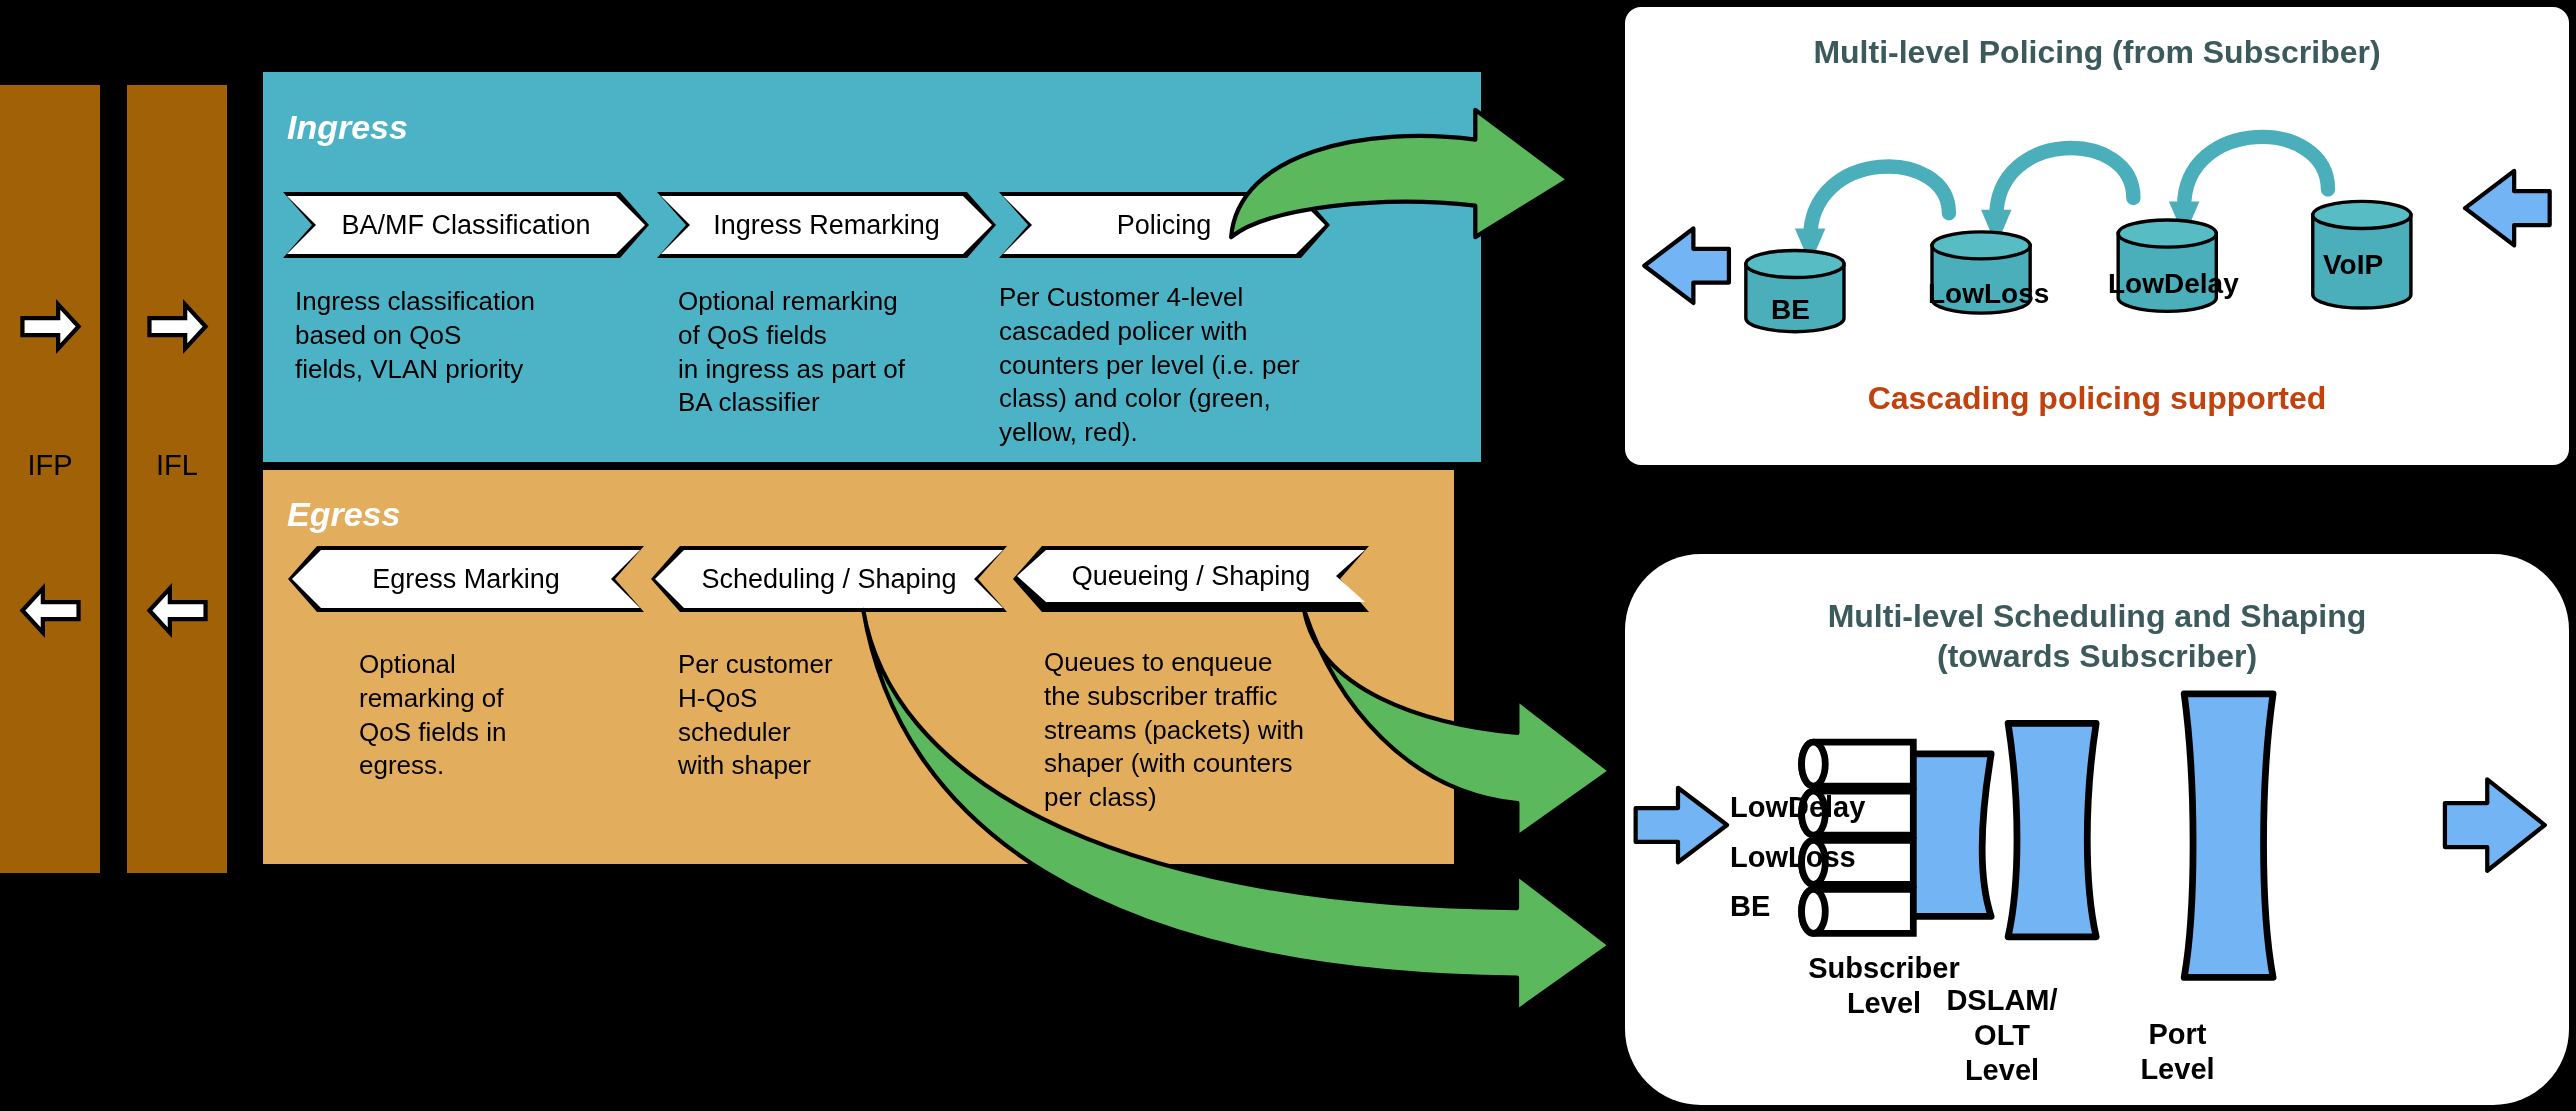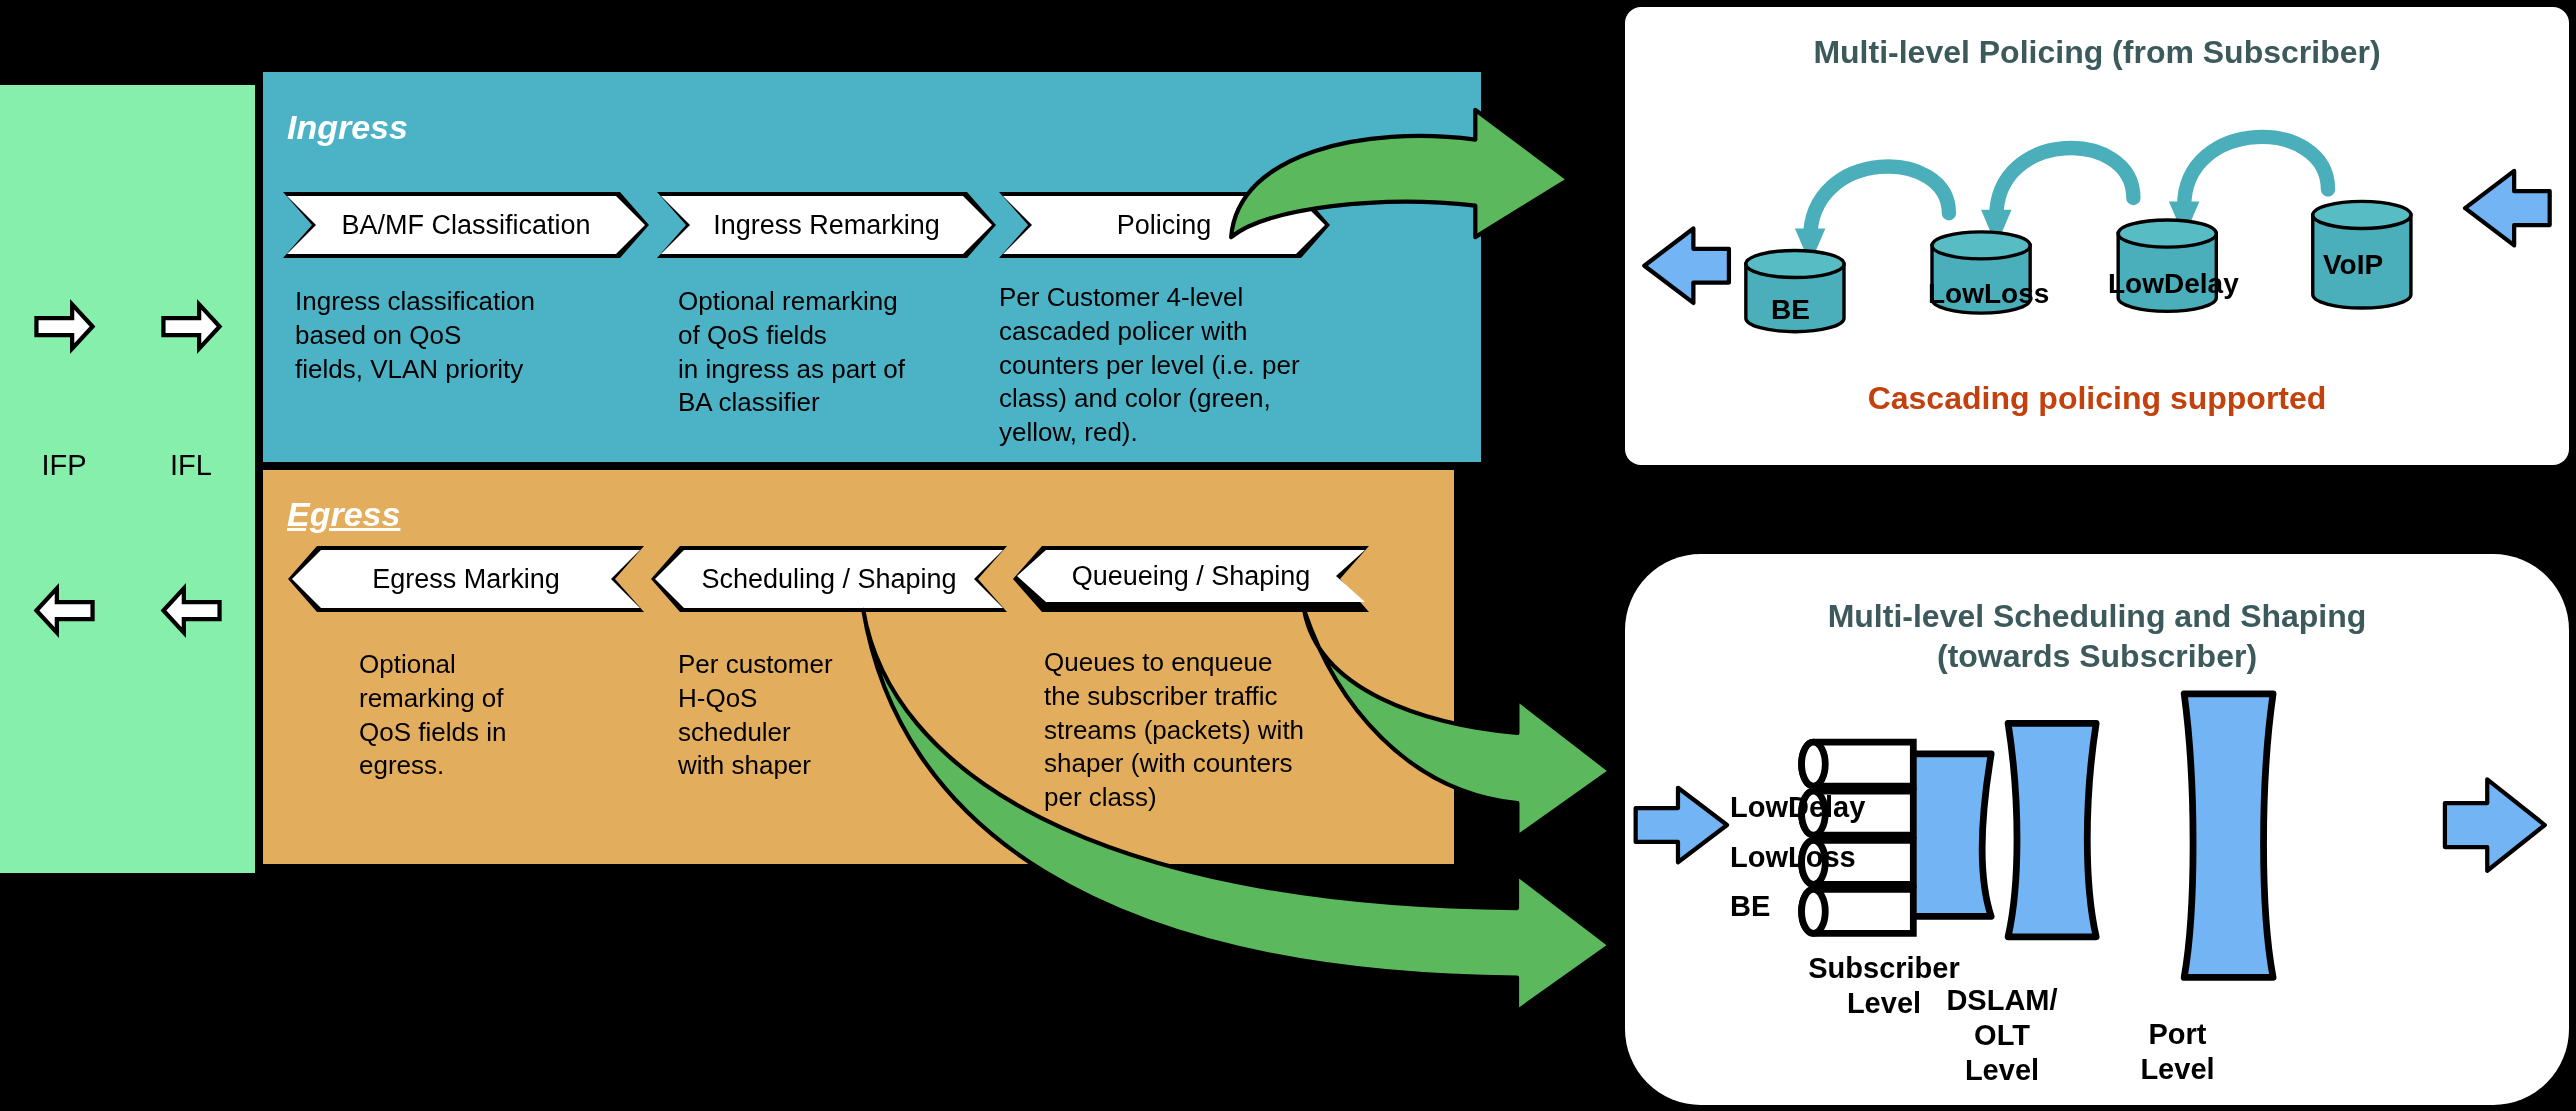--- a/index.html
+++ b/index.html
@@ -2,21 +2,21 @@
 <html style="font-size:13.6px"><head>
 <meta charset="utf-8">
 <style>
   html,body{margin:0;padding:0;background:#000;}
   body{width:2576px;height:1111px;position:relative;overflow:hidden;
        font-family:"Liberation Sans", sans-serif;}
 
   .abs{position:absolute;}
 
   
-  .col{position:absolute;background:#86efac;border:0;padding-left:28px;}
+  .col{position:absolute;background:#a16207;border:0;}
   .col .arrow-wrap{position:absolute;left:0;width:100%;display:flex;justify-content:center;}
   .col .lbl{position:absolute;left:0;width:100%;text-align:center;
             font-size:29px;color:#000;font-family:"Liberation Sans", sans-serif;}
 
   
   .hollow-arrow{width:63px;height:51px;}
   .hollow-arrow svg{display:block;}
 
   
   .panel{position:absolute;}
@@ -112,21 +112,21 @@
 of QoS fields
 in ingress as part of
 BA classifier</div>
 <div class="blurb" style="left:999px;top:281px;width:398px;">Per Customer 4-level
 cascaded policer with
 counters per level (i.e. per
 class) and color (green,
 yellow, red).</div>
 
 <div class="panel" style="left:263px;top:470px;width:1191px;height:394px;background:#e3ad5e;">
-  <div class="panel-title" style="left:24px;top:24.6px;text-decoration:underline;">Egress</div>
+  <div class="panel-title" style="left:24px;top:24.6px;">Egress</div>
 </div>
 
 <div class="chev-outer" style="left:288px;top:546px;width:356px;height:66px;clip-path:polygon(29px 0, 100% 0, calc(100% - 29px) 50%, 100% 100%, 29px 100%, 0 50%);"></div>
 <div class="chev chev-l" style="left:292px;top:550px;width:348px;height:58px;">
   <span class="chev-txt">Egress Marking</span>
 </div>
 
 <div class="chev-outer" style="left:651px;top:546px;width:356px;height:66px;clip-path:polygon(29px 0, 100% 0, calc(100% - 29px) 50%, 100% 100%, 29px 100%, 0 50%);"></div>
 <div class="chev chev-l" style="left:655px;top:550px;width:348px;height:58px;">
   <span class="chev-txt">Scheduling / Shaping</span>

